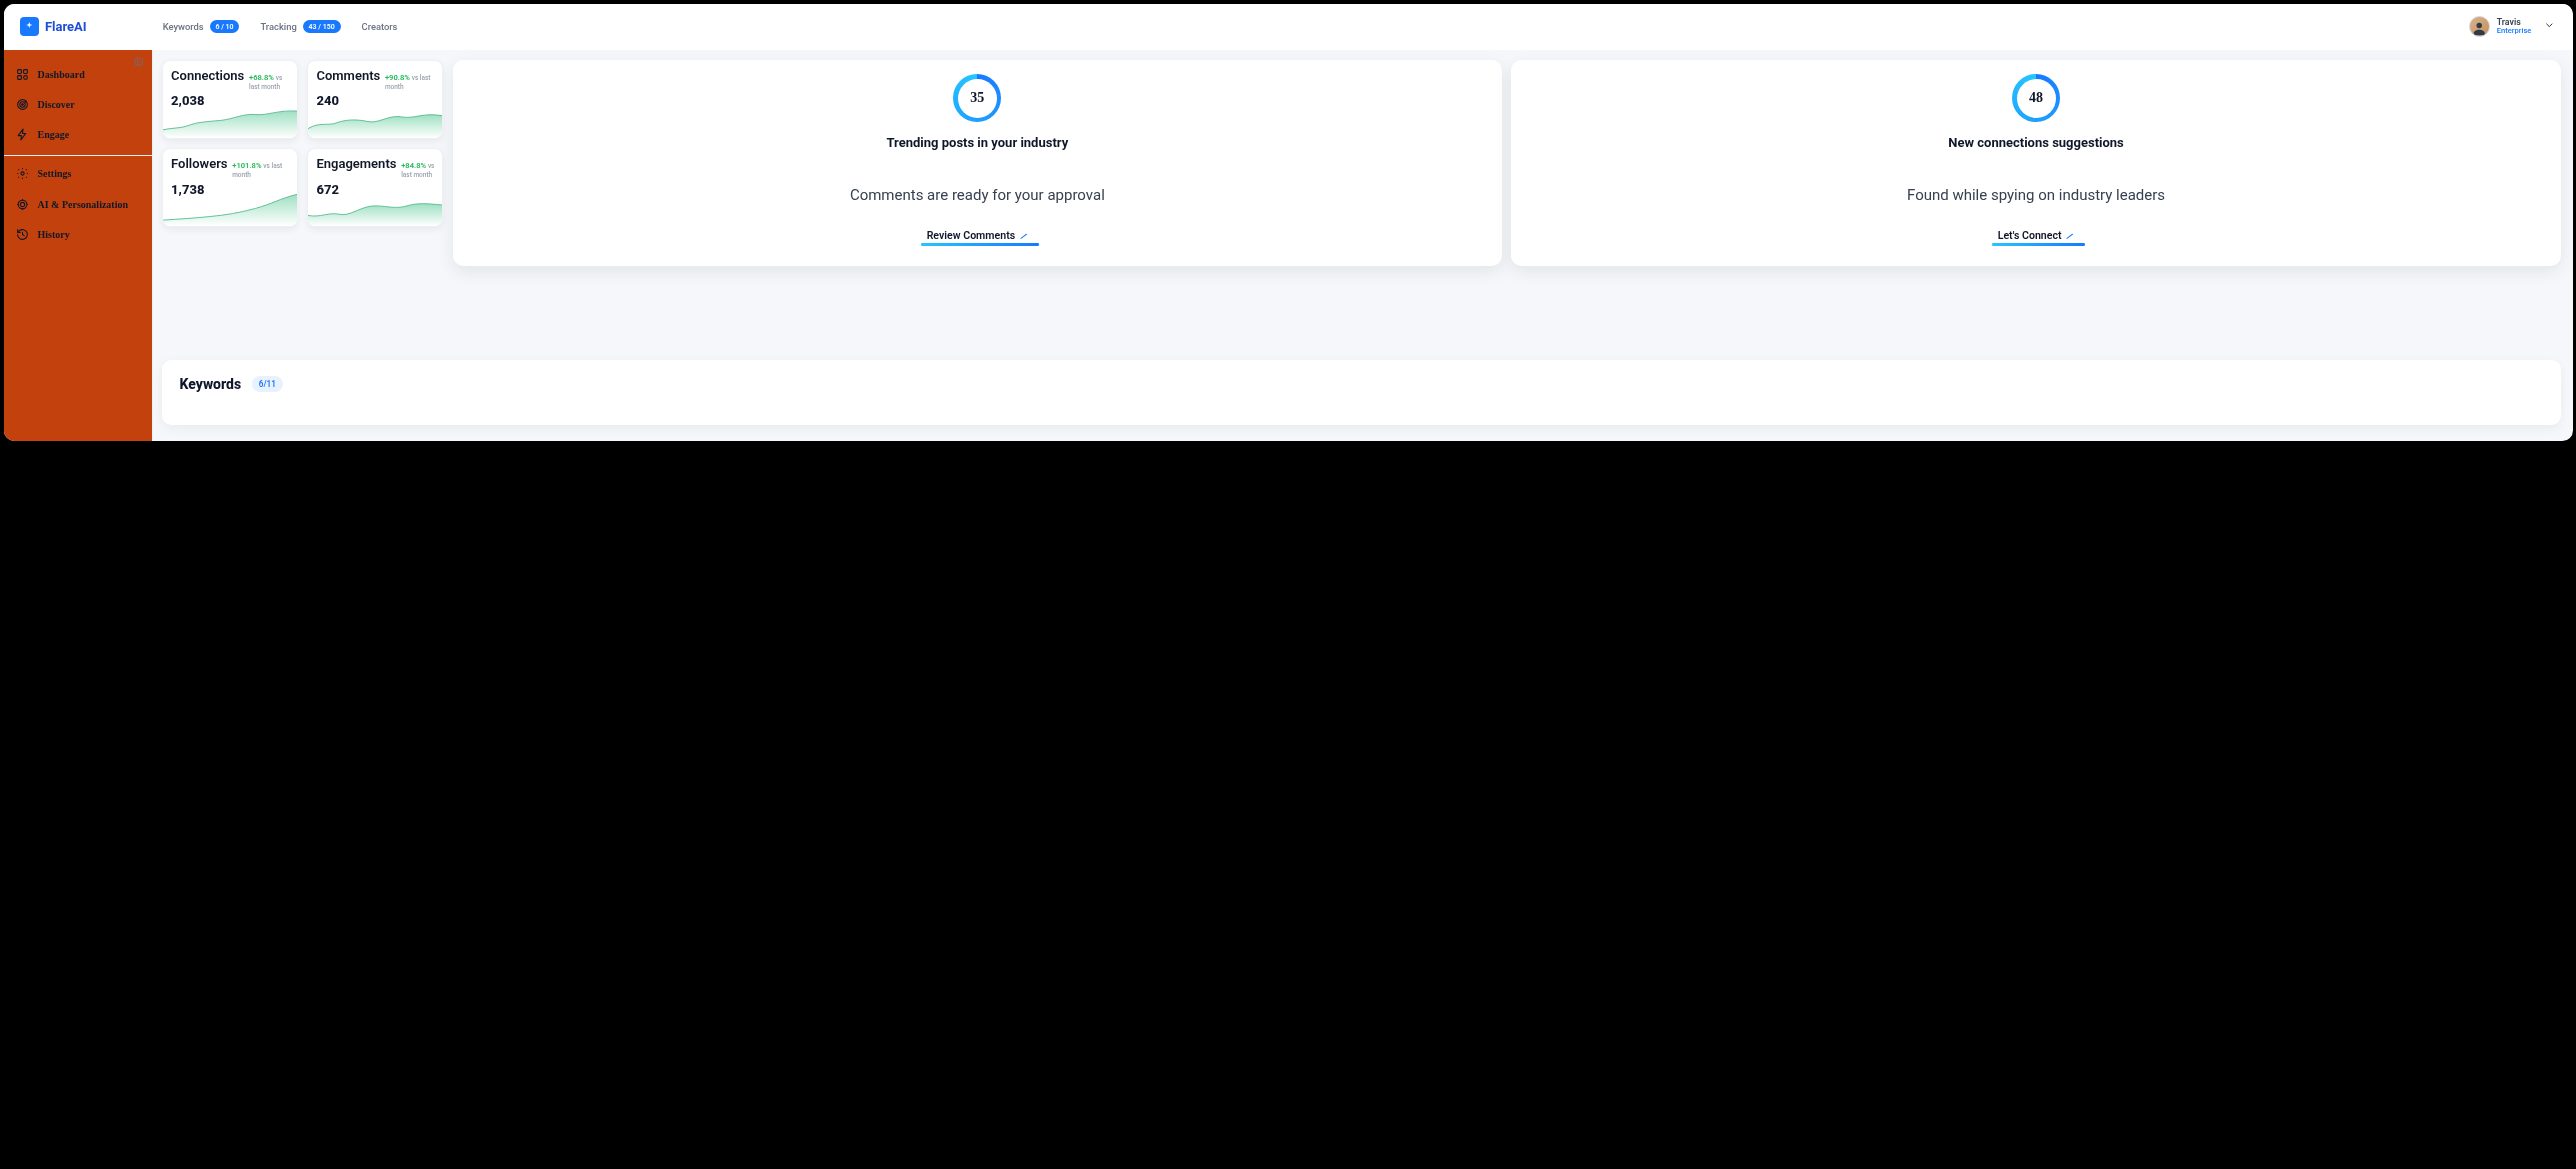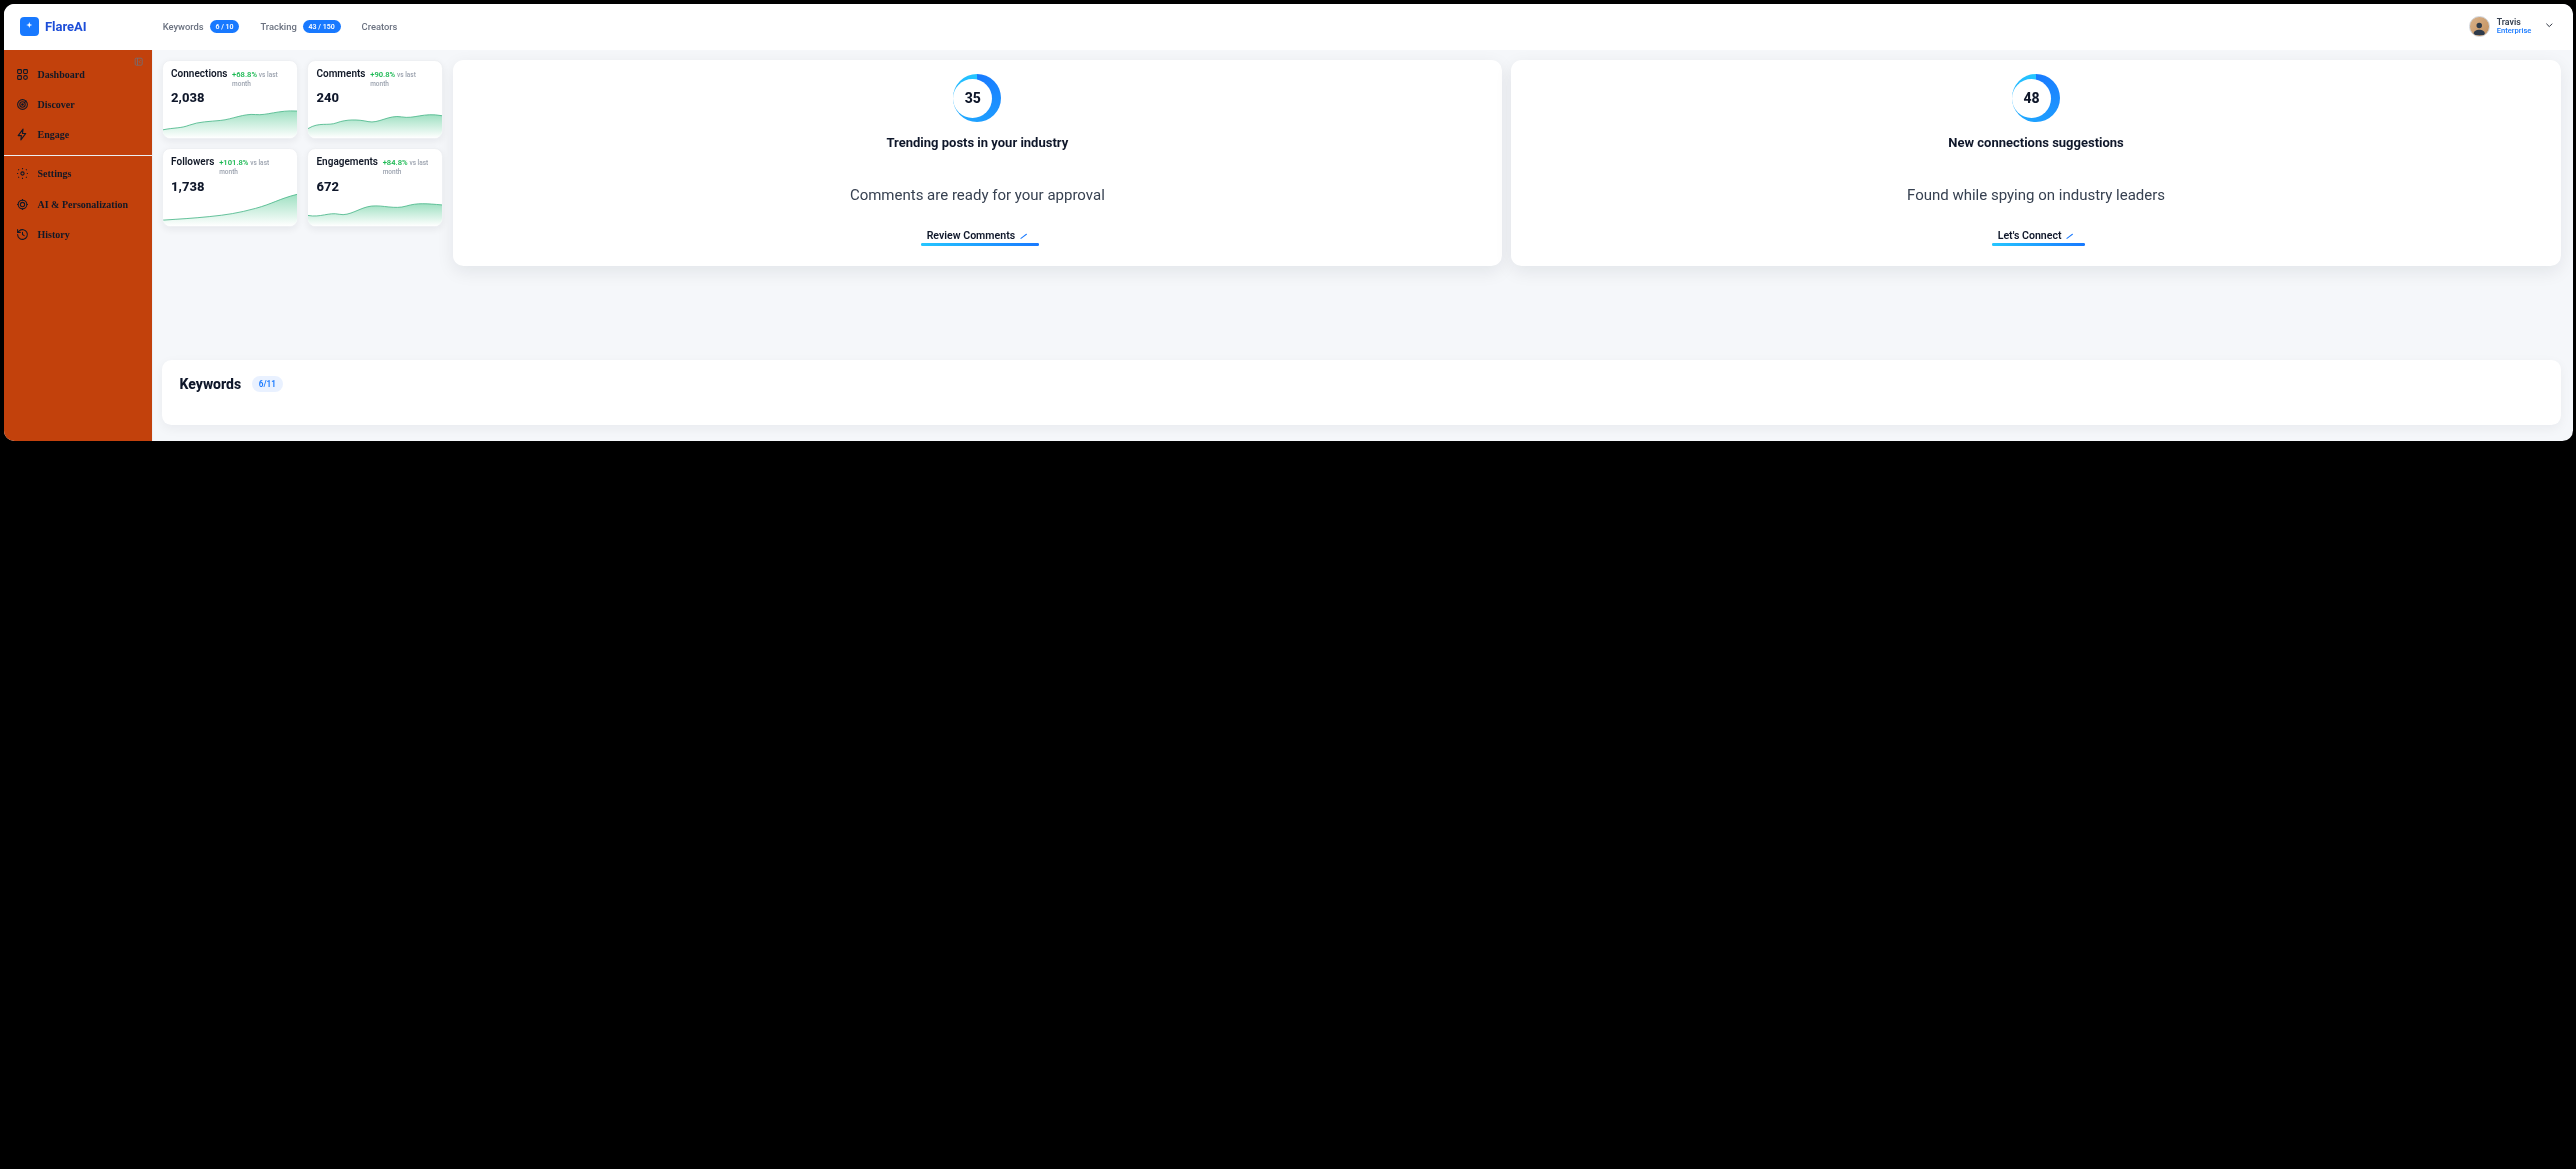--- a/index.html
+++ b/index.html
@@ -91,41 +91,42 @@
   .top-cards { display:flex; gap:9.4px; align-items:flex-start; }
   .stats-col { display:flex; gap:9.4px; flex-direction:column; }
   .stats-row { display:flex; gap:9.4px; }
   .stat-card {
     width:136px; height:79px;
     background:#fff; border:0.6px solid #eef0f3; border-radius:8.2px;
     box-shadow:0 2.4px 7px rgba(17,24,39,0.06);
     position:relative; overflow:hidden; padding:7px 8.2px 0;
   }
   .stat-head { display:flex; align-items:baseline; justify-content:space-between; gap:4.7px; }
-  .stat-title { font-size:10px; font-weight:600; color:#111827; }
+  .stat-title { font-size:13px; font-weight:600; color:#111827; }
   .stat-delta { font-size:7.6px; font-weight:600; color:#1db954; }
   .stat-delta .vs { color:#9ca3af; font-weight:500; font-size:6.5px; margin-left:1.8px; }
   .stat-value { font-size:13px; font-weight:800; margin-top:2.4px; color:#0f172a; }
   .spark {
     position:absolute; left:0; right:0; bottom:0; height:34px;
   }
   .spark svg { width:100%; height:100%; display:block; }
 
   .big-card {
     flex:1;
     background:#fff; border-radius:10.6px;
     box-shadow:0 5.9px 16.5px rgba(17,24,39,0.08);
     padding:14px 11.8px 20px;
     display:flex; flex-direction:column; align-items:center;
   }
   .ring {
     width:48px; height:48px; border-radius:50%;
     background: conic-gradient(#1879ff 0deg, #25c6ff 360deg);
-    display:flex; align-items:center; 
+    display:flex; align-items:center; justify-content:center;
     margin-bottom:13px;
+    font-family:Liberation Serif, serif;
   }
   .ring-inner { width:39px; height:39px; border-radius:50%; background:#fff; display:flex; align-items:center; justify-content:center; font-size:14px; font-weight:800; color:#0f172a; }
   .big-title { font-size:13px; font-weight:700; color:#0f172a; text-align:center; }
   .big-sub { font-size:15px; color:#374151; margin-top:36px; }
   .underline-link {
     margin-top:25px; display:flex; align-items:center; gap:3.5px;
     font-size:10.6px; font-weight:600; color:#0f172a; cursor:pointer; position:relative; padding-bottom:3.5px;
   }
   .underline-link::after {
     content:""; position:absolute; left:-5.9px; right:-10.6px; bottom:0;

